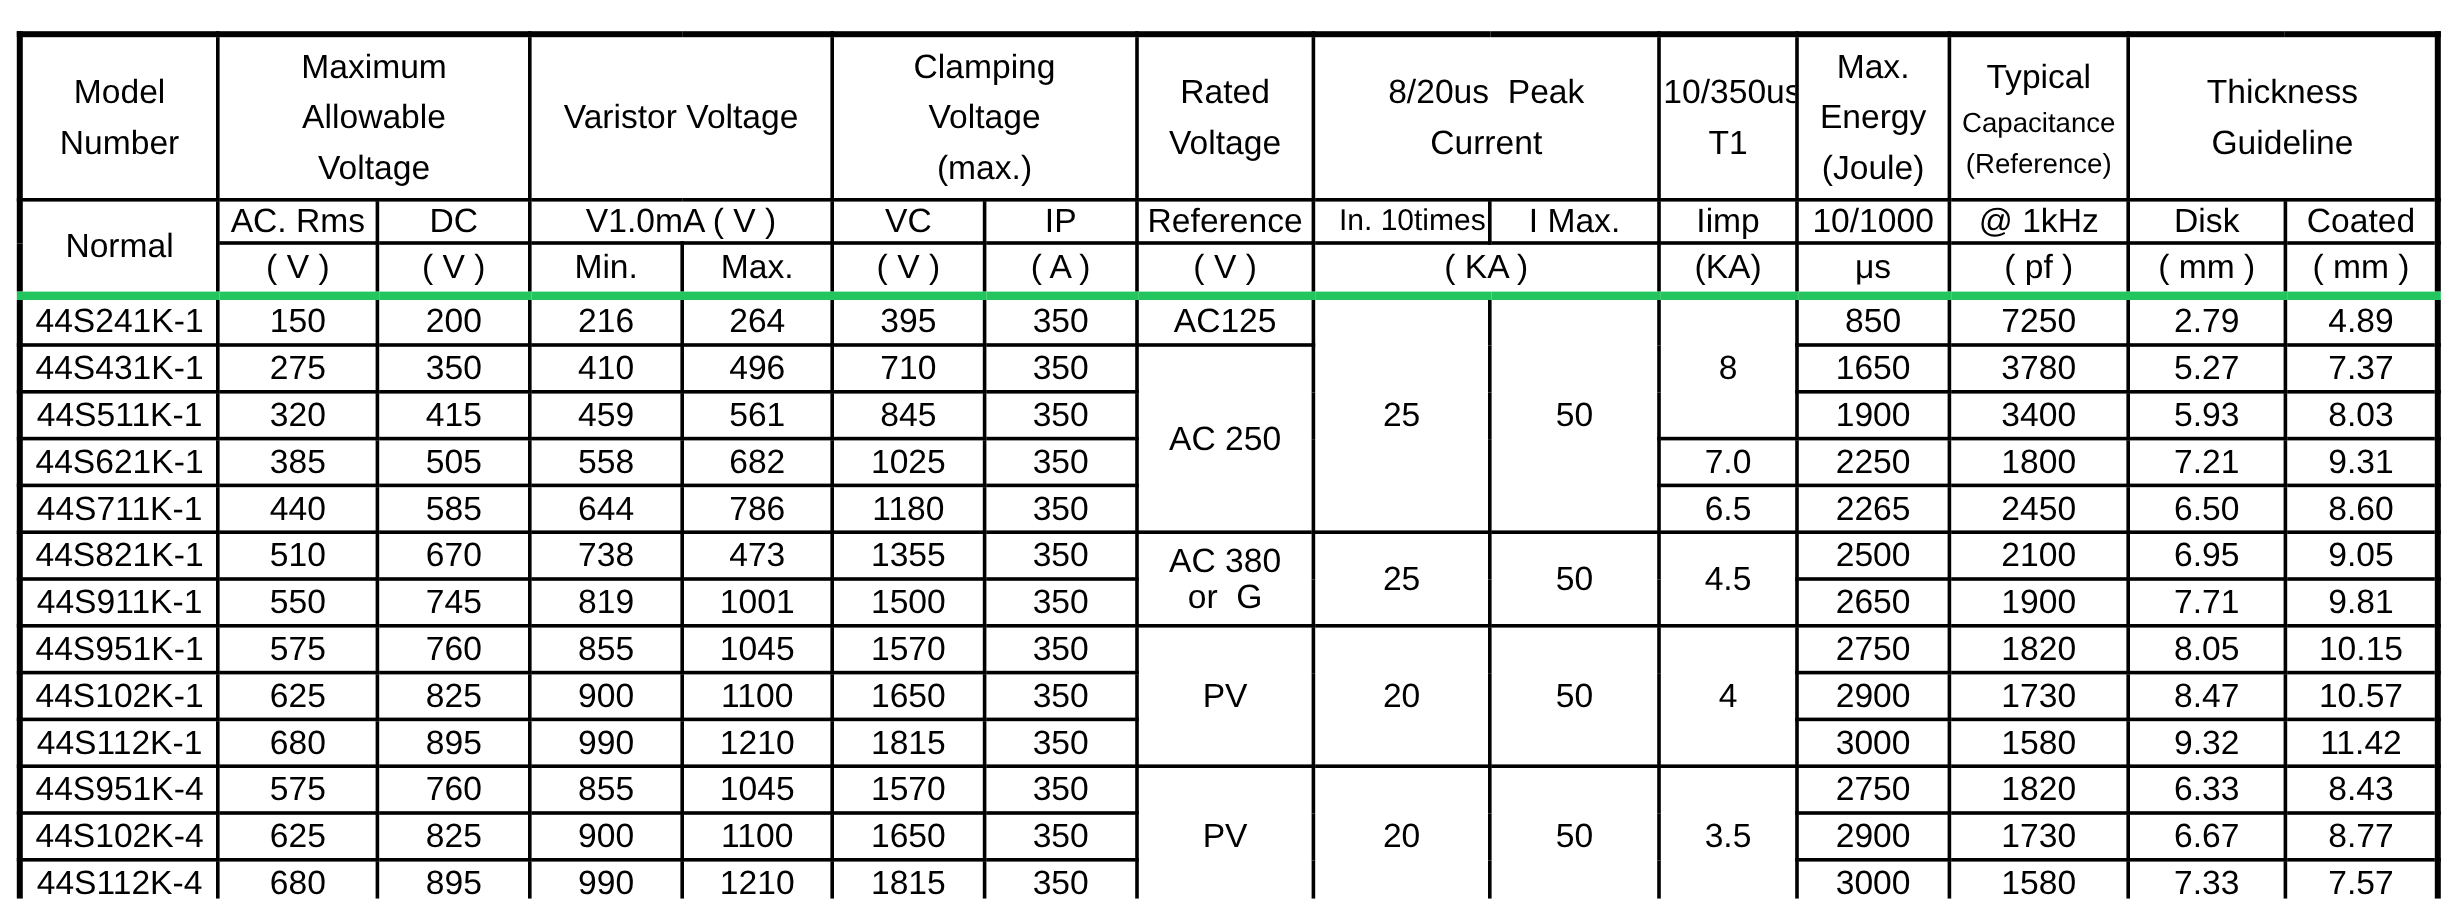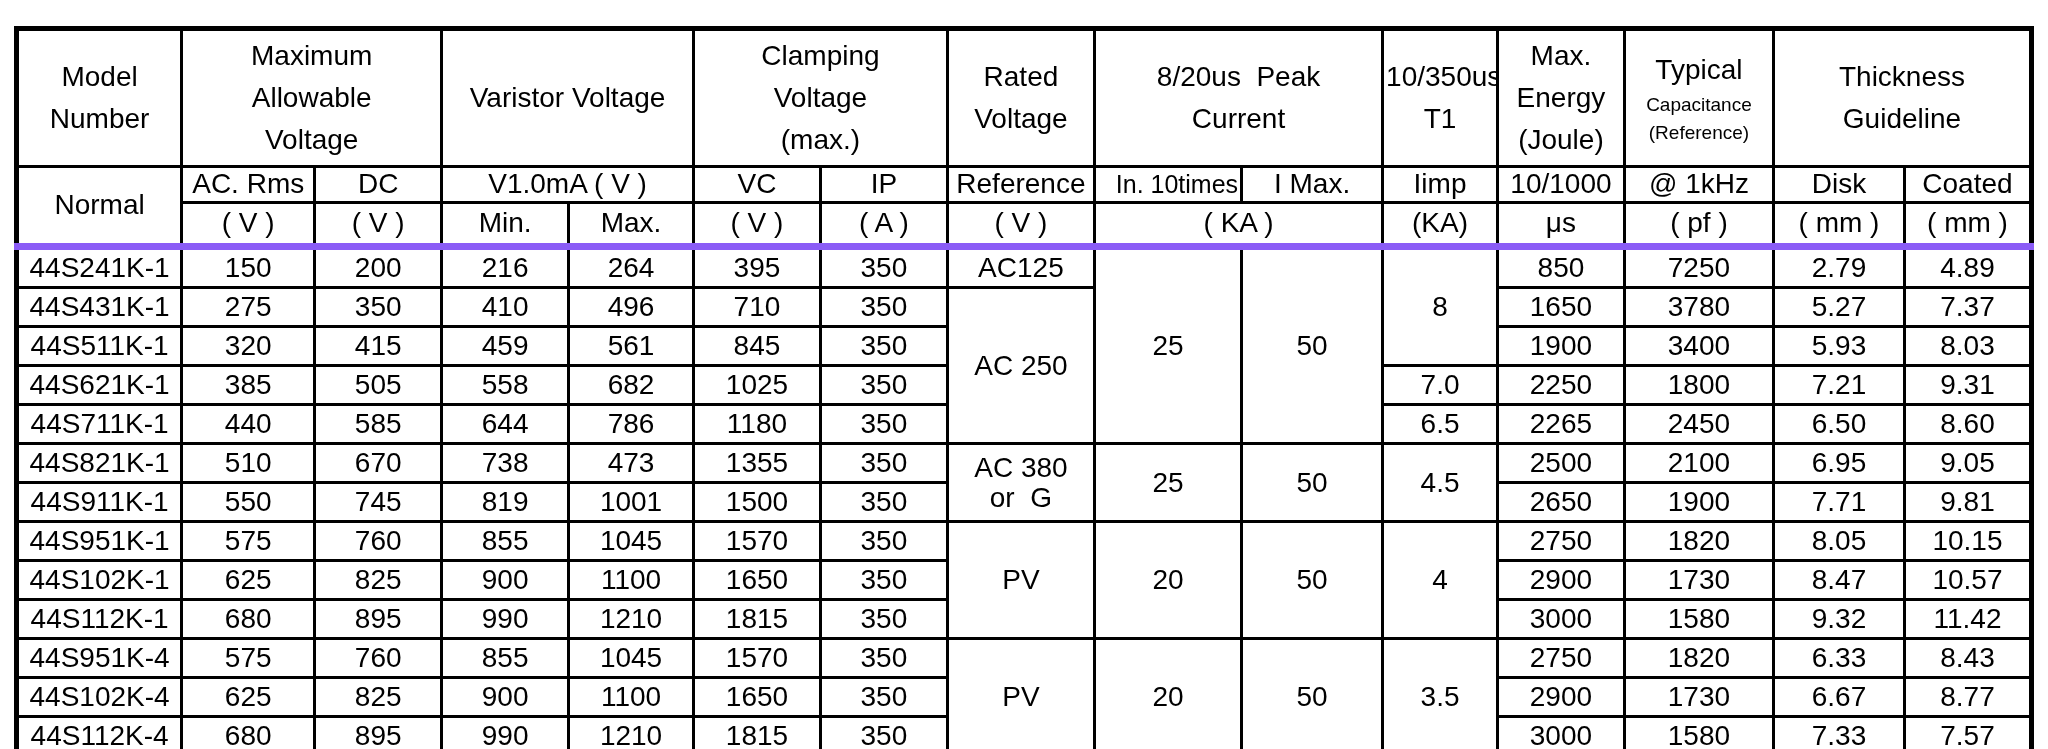--- a/index.html
+++ b/index.html
@@ -38,23 +38,23 @@
     font-size: 28px;
     font-weight: 400;
     white-space: pre-wrap;
     line-height: 1.45;
     overflow: hidden;
   }
   thead tr.h1 th { height: 134px; line-height: 1.5; }
   thead tr.h2 th { height: 33px; line-height: 1.1; }
   thead tr.h3 th { height: 39px; line-height: 1.1; }
   
-  tbody tr:first-child td { border-top: 7px solid #8b5cf6; }
+  tbody tr:first-child td { border-top: 7px solid #22c55e; }
   tbody td { height: 36px; line-height: 1.05; }
-  th.cap { font-size: 19px; line-height: 1.7; }
+  th.cap { font-size: 23px; line-height: 1.7; }
   th.cap::first-line { font-size: 28px; }
   th.tight { font-size: 25px; text-align: right; }
   th.energy { line-height: 1.45; }
 </style>
 </head>
 <body>
 
 <div class="page">
   <table class="spec">
     <colgroup>

